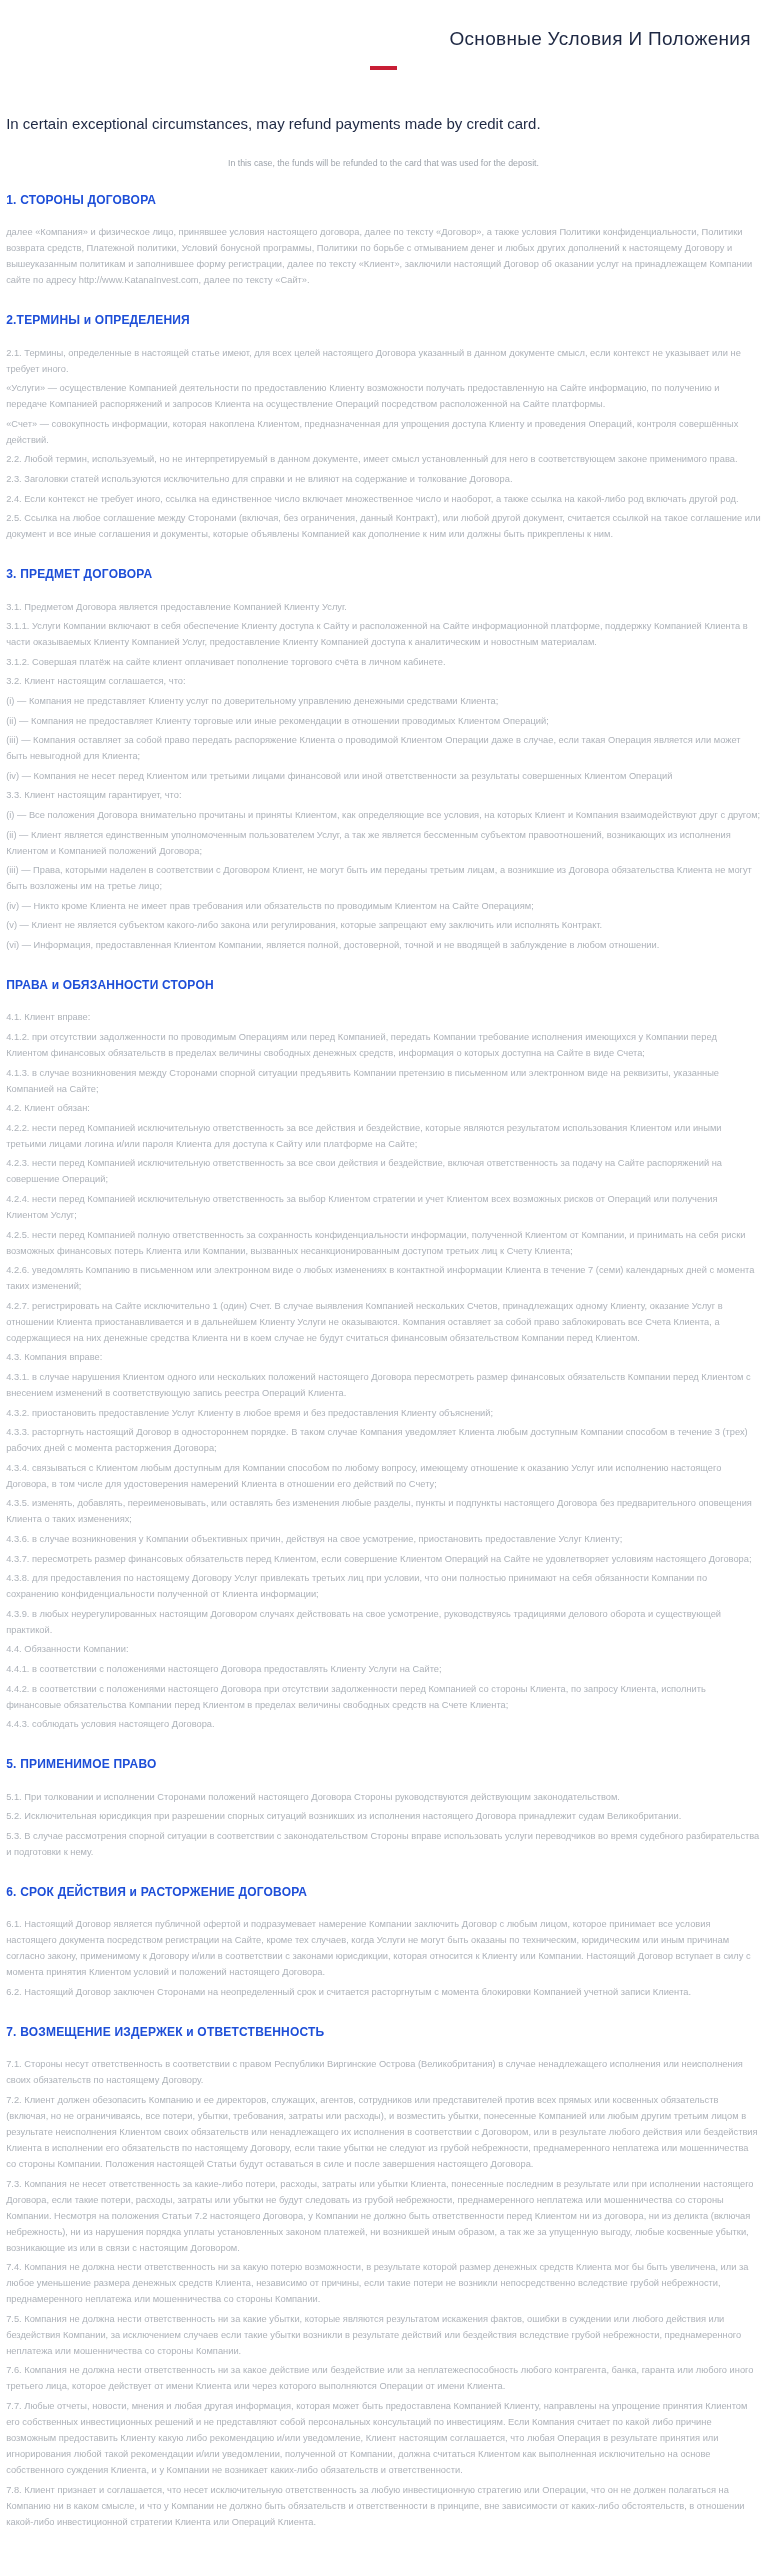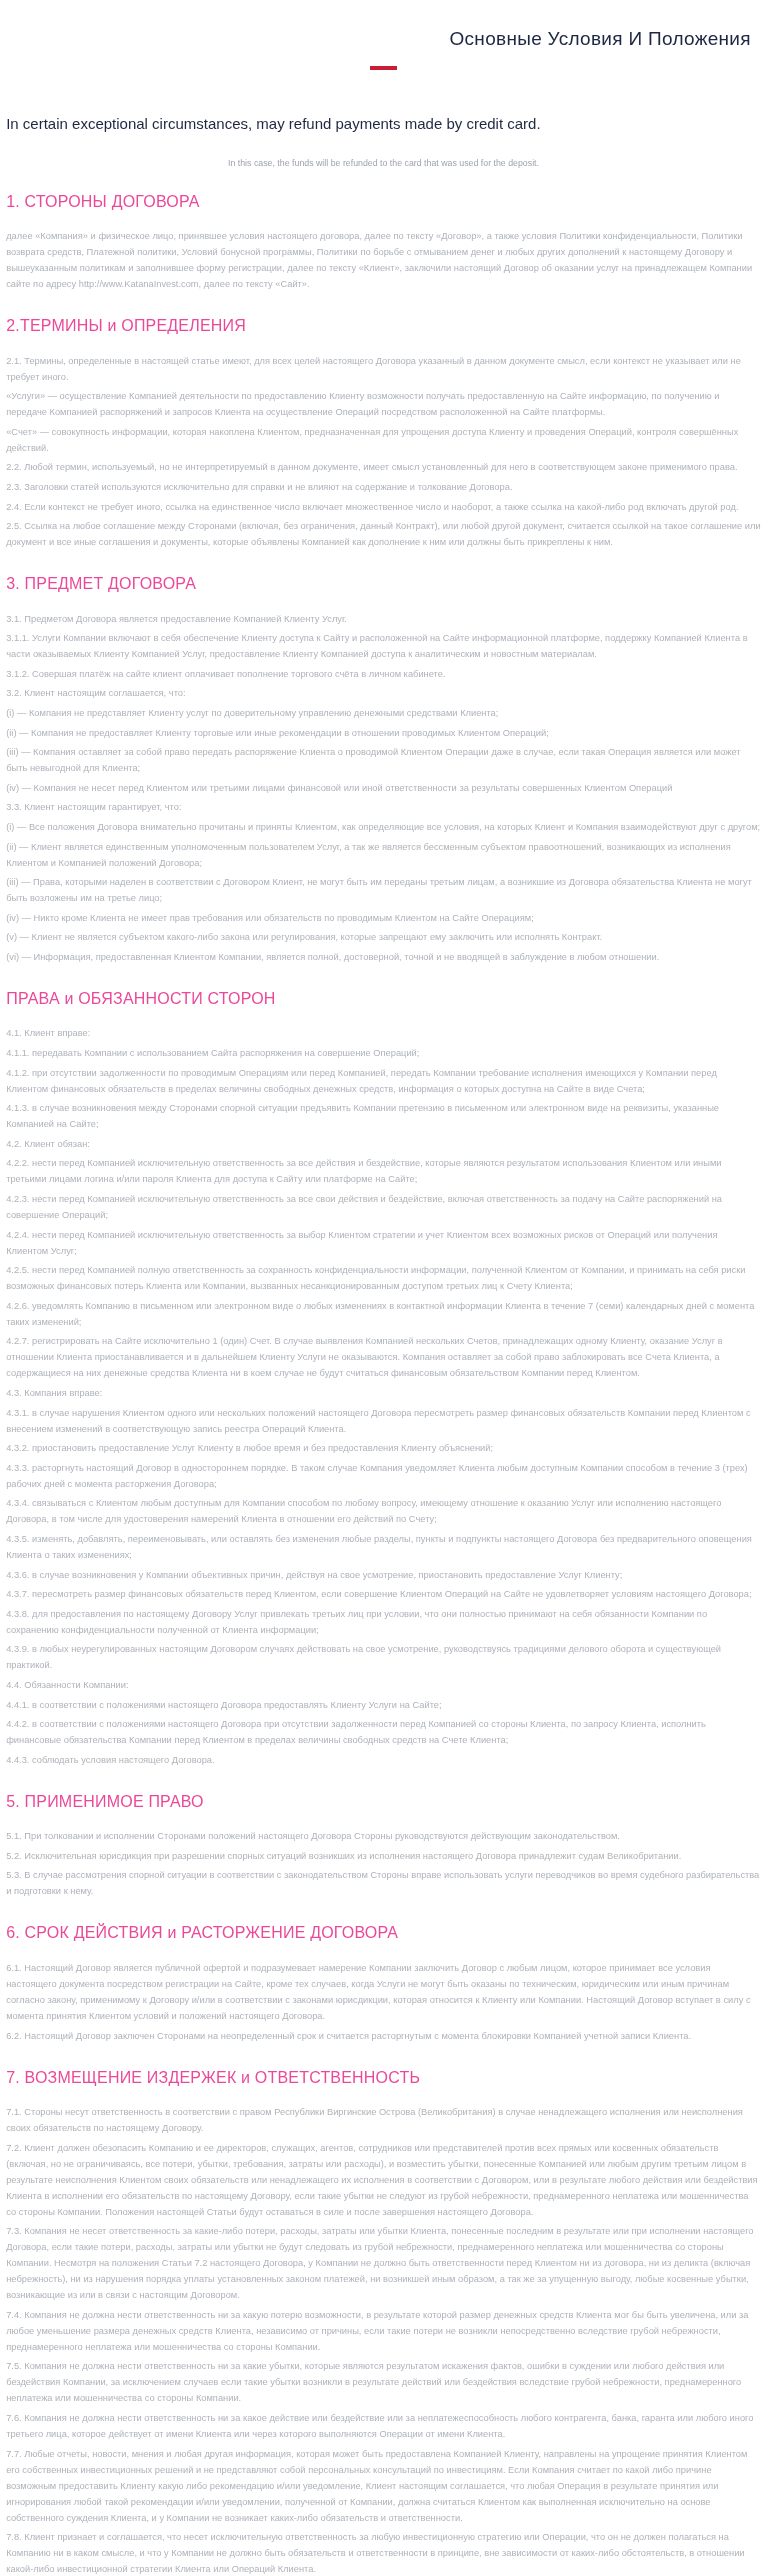--- a/index.html
+++ b/index.html
@@ -41,24 +41,24 @@
     color: #1e2843;
   }
   .doc-note {
     margin: 24px 0 0 0;
     font-size: 8.8px;
     color: #9da3ab;
     text-align: center;
   }
   h2.section-heading {
     margin: 25px 0 17.5px 0;
-    font-size: 16px;
-    font-weight: 400;
+    font-size: 12px;
+    font-weight: 700;
     letter-spacing: 0.2px;
-    color: #ec4899;
+    color: #1d4ed8;
   }
   p.body-par {
     margin: 0 0 3.6px 0;
     font-size: 9.3px;
     line-height: 16px;
     color: #aeb3ba;
     font-weight: 400;
   }
 </style>
 </head>
@@ -95,21 +95,20 @@
       <p class="body-par">(iv) — Компания не несет перед Клиентом или третьими лицами финансовой или иной ответственности за результаты совершенных Клиентом Операций</p>
       <p class="body-par">3.3. Клиент настоящим гарантирует, что:</p>
       <p class="body-par">(i) — Все положения Договора внимательно прочитаны и приняты Клиентом, как определяющие все условия, на которых Клиент и Компания взаимодействуют друг с другом;</p>
       <p class="body-par">(ii) — Клиент является единственным уполномоченным пользователем Услуг, а так же является бессменным субъектом правоотношений, возникающих из исполнения Клиентом и Компанией положений Договора;</p>
       <p class="body-par">(iii) — Права, которыми наделен в соответствии с Договором Клиент, не могут быть им переданы третьим лицам, а возникшие из Договора обязательства Клиента не могут быть возложены им на третье лицо;</p>
       <p class="body-par">(iv) — Никто кроме Клиента не имеет прав требования или обязательств по проводимым Клиентом на Сайте Операциям;</p>
       <p class="body-par">(v) — Клиент не является субъектом какого-либо закона или регулирования, которые запрещают ему заключить или исполнять Контракт.</p>
       <p class="body-par">(vi) — Информация, предоставленная Клиентом Компании, является полной, достоверной, точной и не вводящей в заблуждение в любом отношении.</p>
       <h2 class="section-heading">ПРАВА и ОБЯЗАННОСТИ СТОРОН</h2>
       <p class="body-par">4.1. Клиент вправе:</p>
-      <p class="body-par">4.1.1. передавать Компании с использованием Сайта распоряжения на совершение Операций;</p>
       <p class="body-par">4.1.2. при отсутствии задолженности по проводимым Операциям или перед Компанией, передать Компании требование исполнения имеющихся у Компании перед Клиентом финансовых обязательств в пределах величины свободных денежных средств, информация о которых доступна на Сайте в виде Счета;</p>
       <p class="body-par">4.1.3. в случае возникновения между Сторонами спорной ситуации предъявить Компании претензию в письменном или электронном виде на реквизиты, указанные Компанией на Сайте;</p>
       <p class="body-par">4.2. Клиент обязан:</p>
       <p class="body-par">4.2.2. нести перед Компанией исключительную ответственность за все действия и бездействие, которые являются результатом использования Клиентом или иными третьими лицами логина и/или пароля Клиента для доступа к Сайту или платформе на Сайте;</p>
       <p class="body-par">4.2.3. нести перед Компанией исключительную ответственность за все свои действия и бездействие, включая ответственность за подачу на Сайте распоряжений на совершение Операций;</p>
       <p class="body-par">4.2.4. нести перед Компанией исключительную ответственность за выбор Клиентом стратегии и учет Клиентом всех возможных рисков от Операций или получения Клиентом Услуг;</p>
       <p class="body-par">4.2.5. нести перед Компанией полную ответственность за сохранность конфиденциальности информации, полученной Клиентом от Компании, и принимать на себя риски возможных финансовых потерь Клиента или Компании, вызванных несанкционированным доступом третьих лиц к Счету Клиента;</p>
       <p class="body-par">4.2.6. уведомлять Компанию в письменном или электронном виде о любых изменениях в контактной информации Клиента в течение 7 (семи) календарных дней с момента таких изменений;</p>
       <p class="body-par">4.2.7. регистрировать на Сайте исключительно 1 (один) Счет. В случае выявления Компанией нескольких Счетов, принадлежащих одному Клиенту, оказание Услуг в отношении Клиента приостанавливается и в дальнейшем Клиенту Услуги не оказываются. Компания оставляет за собой право заблокировать все Счета Клиента, а содержащиеся на них денежные средства Клиента ни в коем случае не будут считаться финансовым обязательством Компании перед Клиентом.</p>
       <p class="body-par">4.3. Компания вправе:</p>

